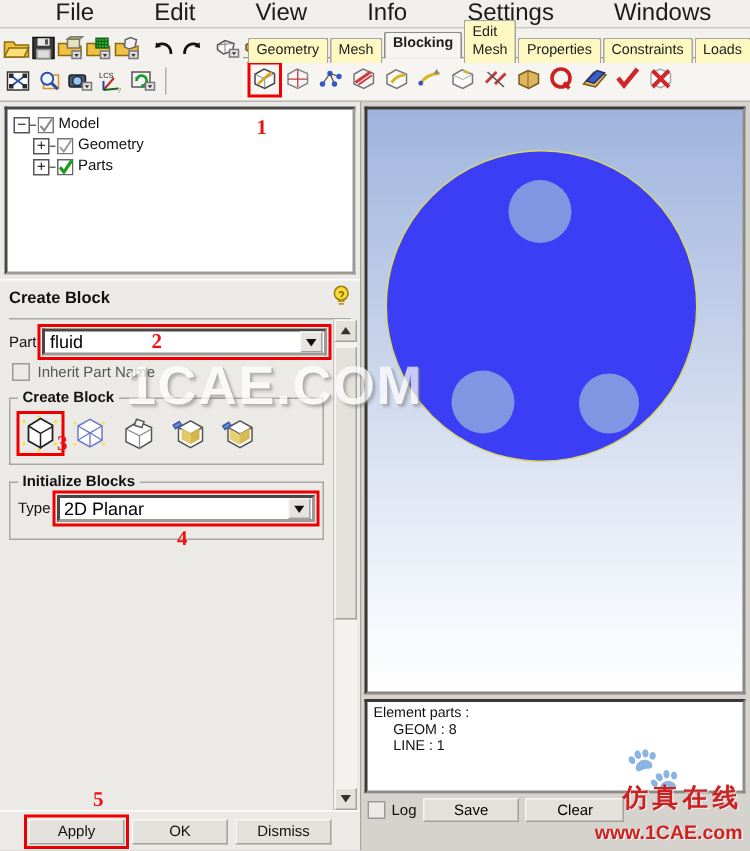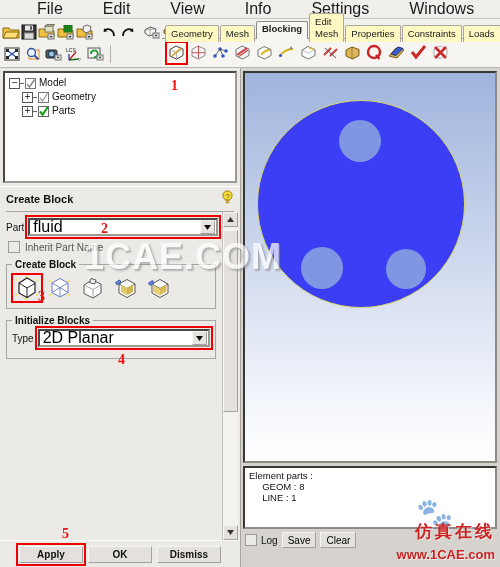--- a/index.html
+++ b/index.html
@@ -96,21 +96,21 @@
   .panel-title{font-size:11px;font-weight:bold;color:#111;}
   .hrule{height:1px;background:#a9a6a1;margin:2px 6px 0 6px;}
 
   .panel-body{flex:1;display:flex;min-height:0;}
   .panel-content{flex:1;padding:6px 4px 0 6px;min-width:0;}
 
   .row{display:flex;align-items:center;gap:4px;margin-bottom:5px;}
   .lbl{font-size:10px;color:#111;}
   .combo{
     flex:1;height:14px;background:#fff;border:2px inset #9d9a95;
-    display:flex;align-items:center;padding-left:3px;font-size:16px;
+    display:flex;align-items:center;padding-left:3px;font-size:12px;
     position:relative;
   }
   .combo .val{flex:1;}
   .combo .arrow{
     width:13px;height:12px;background:#e6e4e0;border:1px outset #f6f5f2;
     display:flex;align-items:center;justify-content:center;margin-right:1px;
   }
   .hl{outline:2px solid #ee0000;outline-offset:1px;}
 
   .chk-row{display:flex;align-items:center;gap:5px;margin:2px 0 6px 2px;}
@@ -137,21 +137,21 @@
   }
   .sb-btn{height:13px;background:#e4e1dc;border:1px outset #f7f6f3;
           display:flex;align-items:center;justify-content:center;}
   .sb-track{flex:1;background:#f3f2ef;position:relative;}
   .sb-thumb{position:absolute;left:0;right:0;top:3px;height:180px;
             background:#e4e1dc;border:1px outset #f7f6f3;}
 
   
   .btnbar{
     flex:0 0 26px;display:flex;align-items:center;justify-content:center;gap:5px;
-    border-top:1px solid #fff;background:#eceae6;font-weight:bold;
+    border-top:1px solid #fff;background:#eceae6;
   }
   .btn{
     min-width:46px;height:15px;padding:0 8px;font-size:10px;
     background:#e4e1dc;border:1px outset #f6f5f2;color:#111;
     display:flex;align-items:center;justify-content:center;
   }
 
   
   .rightcol{flex:1;display:flex;flex-direction:column;min-width:0;background:#d6d3ce;}
   .viewport{
@@ -165,21 +165,21 @@
   }
   .hole{position:absolute;border-radius:50%;background:#8196e2;}
 
   .msgwrap{flex:0 0 82px;margin:3px 3px 19px 2px;display:flex;flex-direction:column;}
   .msgbox{
     flex:1;background:#fff;border:2px inset #8e8b86;padding:2px 4px;
     font-size:9.5px;line-height:11px;color:#111;overflow:hidden;white-space:pre;
   }
   .msgctl{display:flex;align-items:center;gap:4px;padding:3px 2px 0 2px;}
   .msgctl .cb-label{font-size:10px;color:#111;}
-  .mbtn{height:14px;padding:0 5px;font-size:10px;background:#e4e1dc;
+  .mbtn{height:14px;padding:0 20px;font-size:10px;background:#e4e1dc;
         border:1px outset #f6f5f2;display:flex;align-items:center;}
 
   
   .anno{position:absolute;color:#ee1111;font-size:14px;font-weight:bold;
         font-family:"Liberation Serif", serif;z-index:50;pointer-events:none;}
 
   
   .wm{position:absolute;pointer-events:none;user-select:none;z-index:40;}
   .wm-1cae{
     left:84px;top:236px;font-size:36px;font-weight:bold;color:#ffffff;

